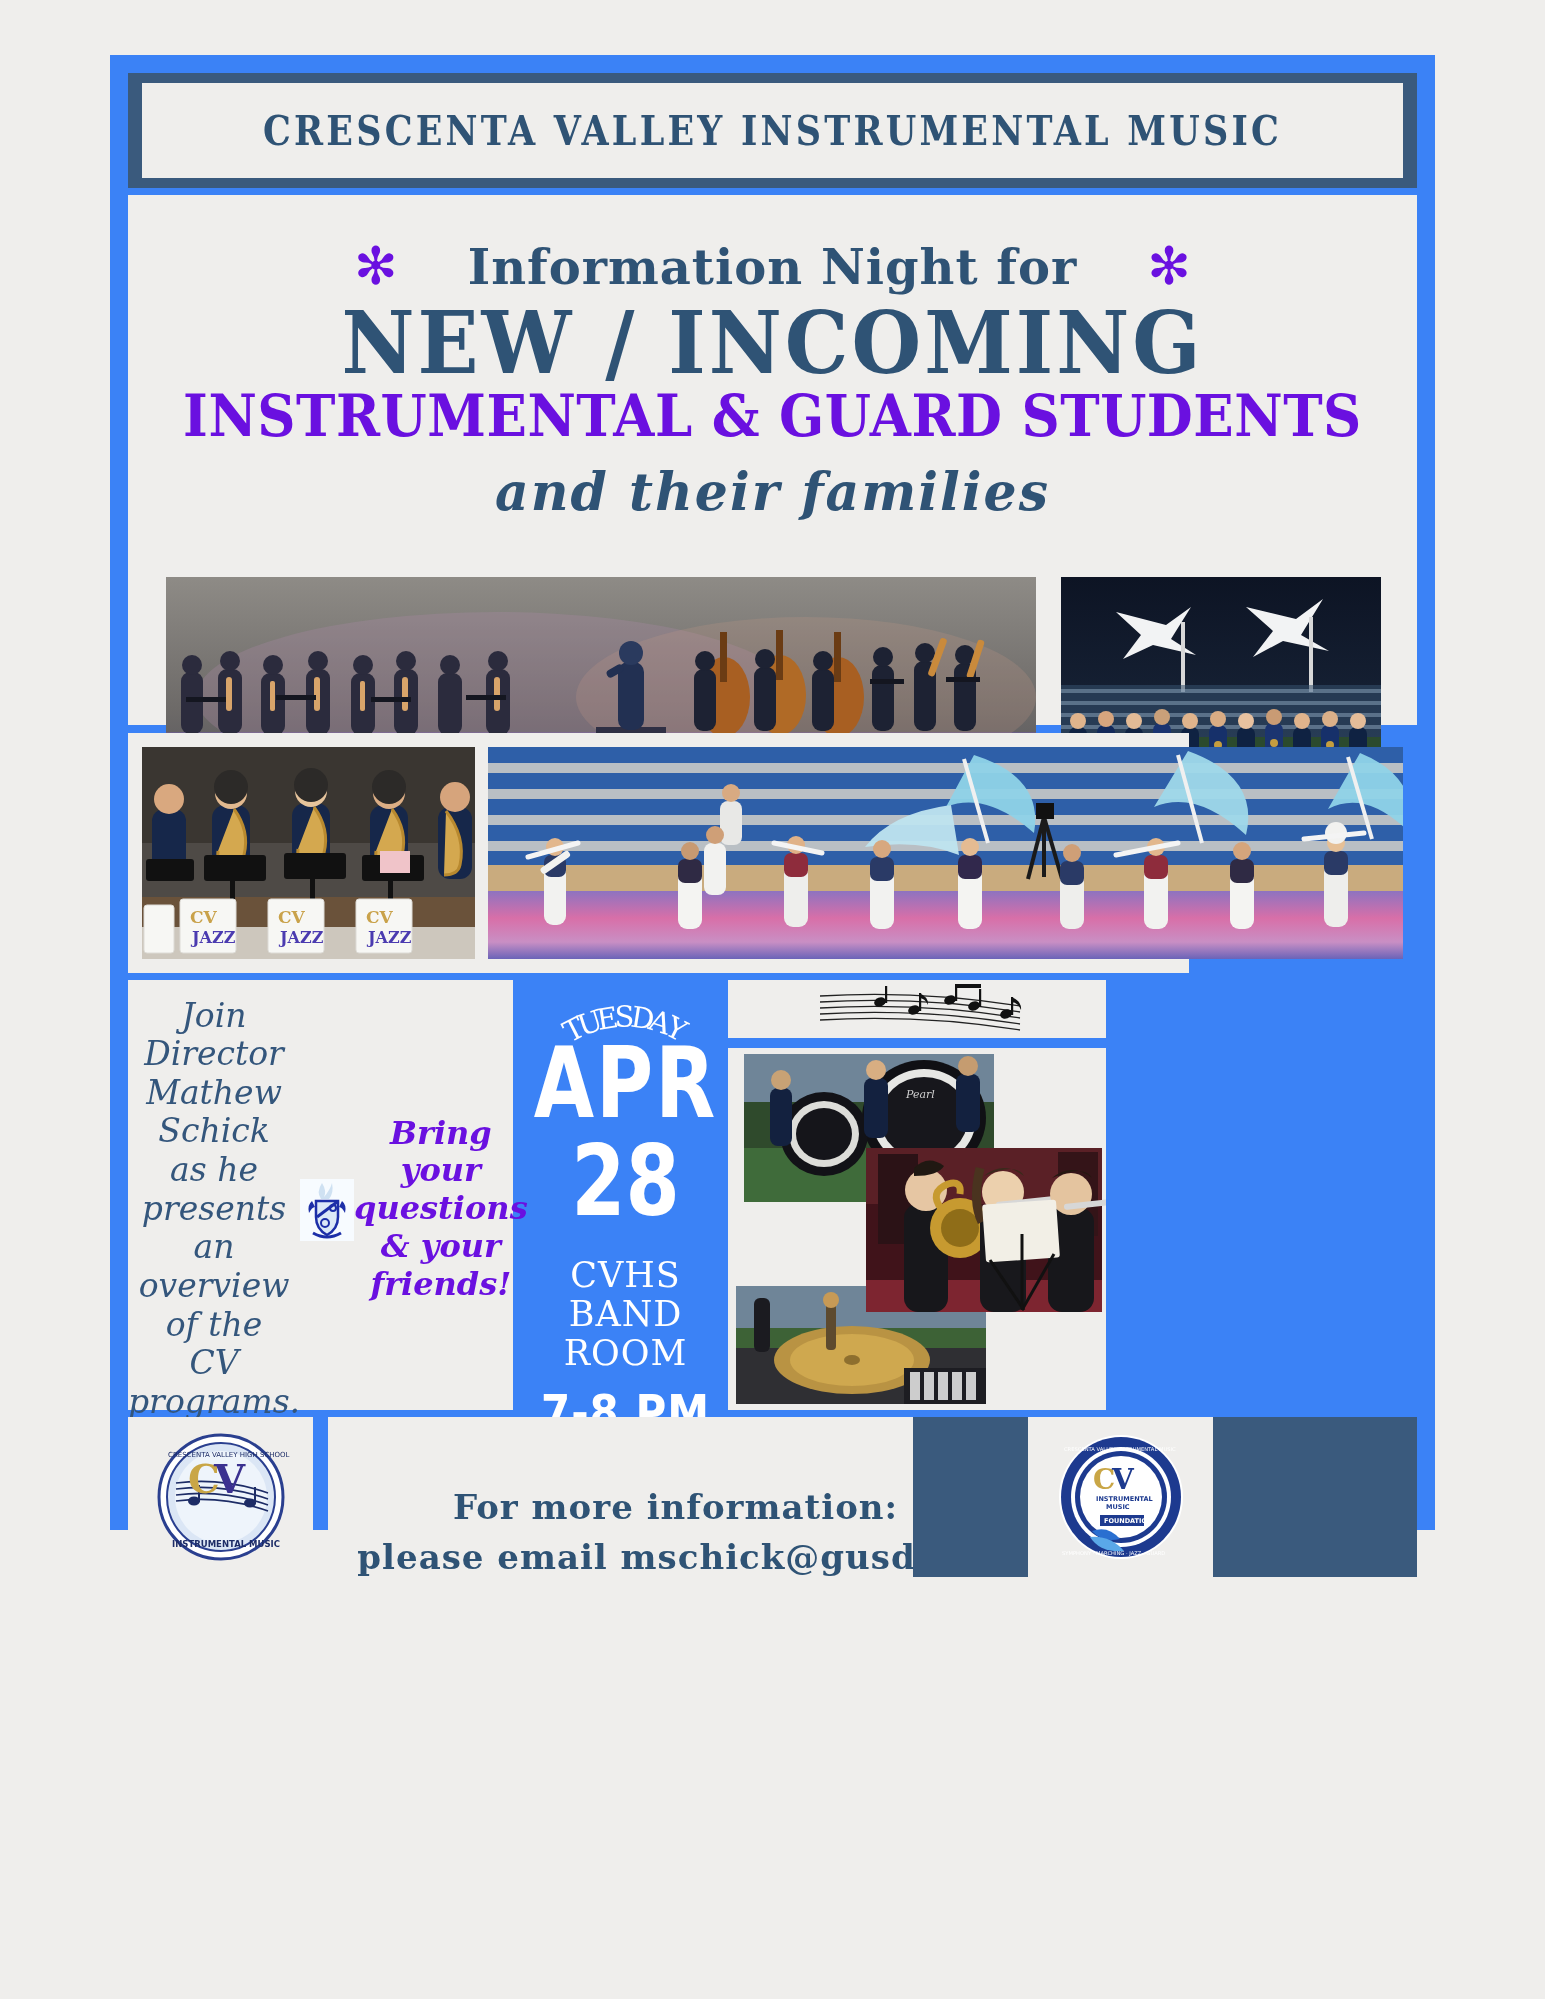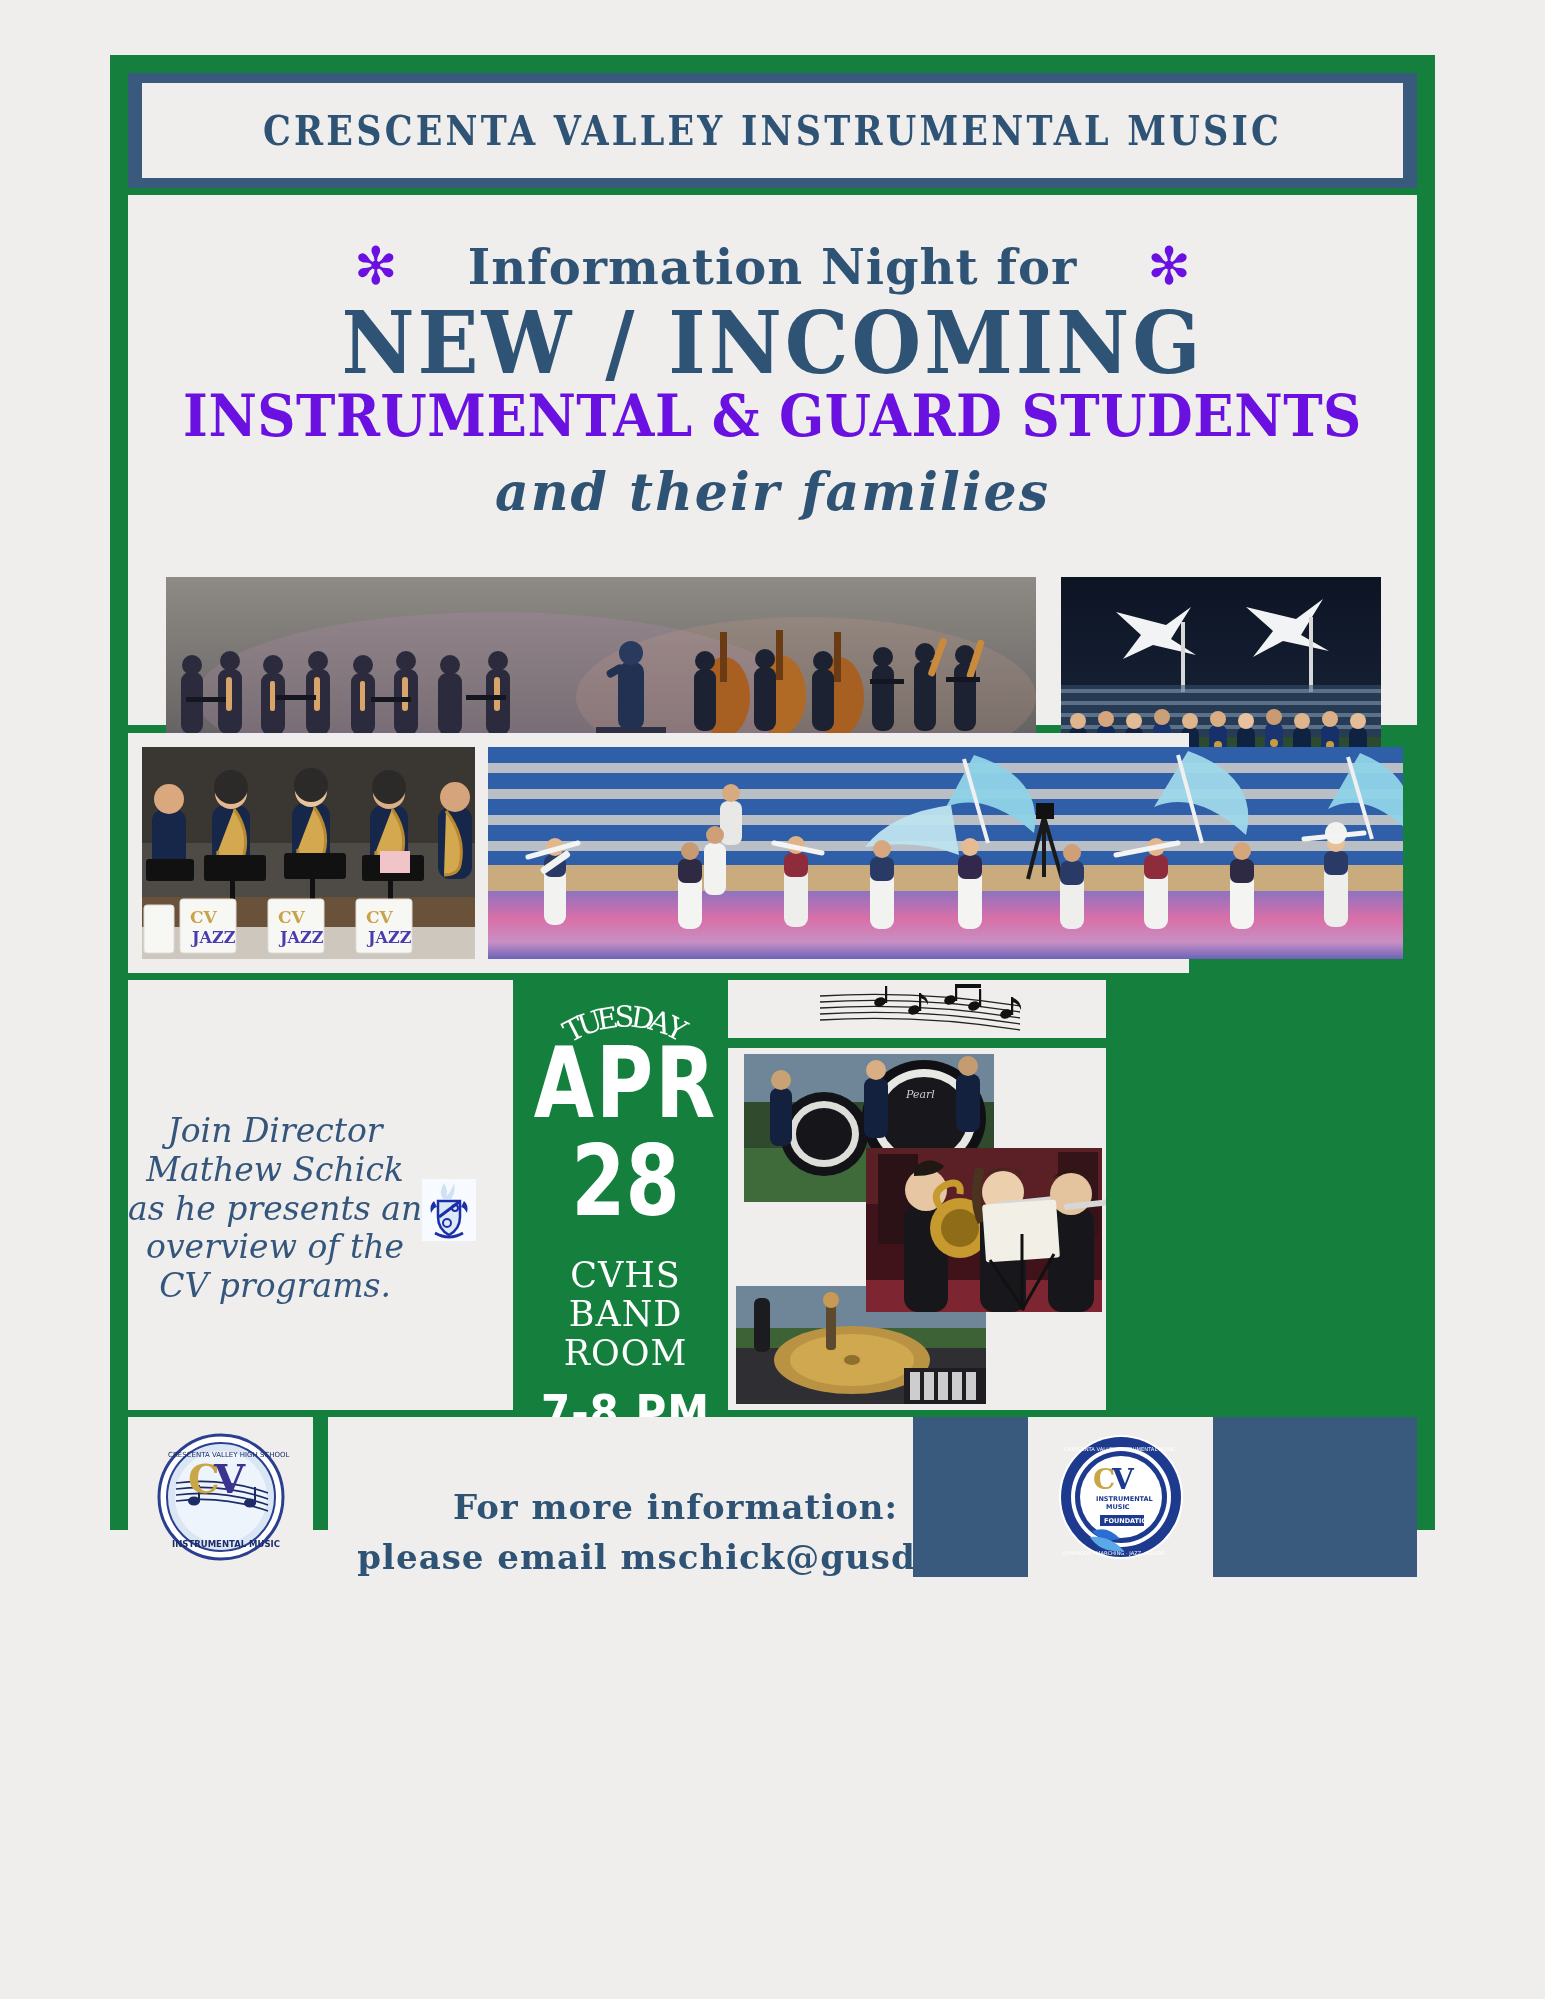--- a/index.html
+++ b/index.html
@@ -4,21 +4,21 @@
 <style>
   html,body{margin:0;padding:0;}
   body{
     width:1545px;height:1999px;
     background:#efeeec;
     font-family:"Liberation Serif",serif;
     overflow:hidden;
   }
   .poster{
     position:absolute;left:110px;top:55px;width:1325px;height:1475px;
-    background:#15803d;
+    background:#3b82f6;
     box-sizing:border-box;
     padding:0;
   }
   
   .hdr-outer{position:absolute;left:18px;top:18px;width:1289px;height:115px;background:#3a5a7d;}
   .hdr{
     position:absolute;left:14px;top:10px;width:1261px;height:95px;
     background:#efeeec;display:flex;align-items:center;justify-content:center;
   }
   .hdr-title{
@@ -467,20 +467,23 @@
           <path d="M22 4 q5 8 2 14 q6 -7 8 -14 q2 10 -3 16 h-8 q-5 -7 1 -16 Z" fill="#cfe1f2"></path>
           <path d="M12 22 q-5 4 -3 12 q3 -6 6 -6 Z" fill="#1d2fa8"></path>
           <path d="M42 22 q5 4 3 12 q-3 -6 -6 -6 Z" fill="#1d2fa8"></path>
           <path d="M16 22 h22 v16 q0 12 -11 18 q-11 -6 -11 -18 Z" fill="#dce9f7" stroke="#1d2fa8" stroke-width="2.5"></path>
           <line x1="17" y1="38" x2="37" y2="23" stroke="#1d2fa8" stroke-width="3"></line>
           <circle cx="33" cy="29" r="3" fill="none" stroke="#1d2fa8" stroke-width="2"></circle>
           <circle cx="25" cy="44" r="4" fill="none" stroke="#1d2fa8" stroke-width="2"></circle>
           <path d="M13 54 q14 8 28 0" stroke="#1d2fa8" stroke-width="3" fill="none"></path>
         </svg>
       </div>
+      <div class="bring-text" style="white-space:pre-line;">Bring your
+questions &amp; your
+friends!</div>
     </div>
 
     <div class="datecol">
       <div class="tuesday">
 
       <span style="transform: translateX(-50%) rotate(-27deg);">T</span>
           <span style="transform: translateX(-50%) rotate(-18deg);">U</span>
           <span style="transform: translateX(-50%) rotate(-9deg);">E</span>
           <span style="transform: translateX(-50%) rotate(0deg);">S</span>
           <span style="transform: translateX(-50%) rotate(9deg);">D</span>

